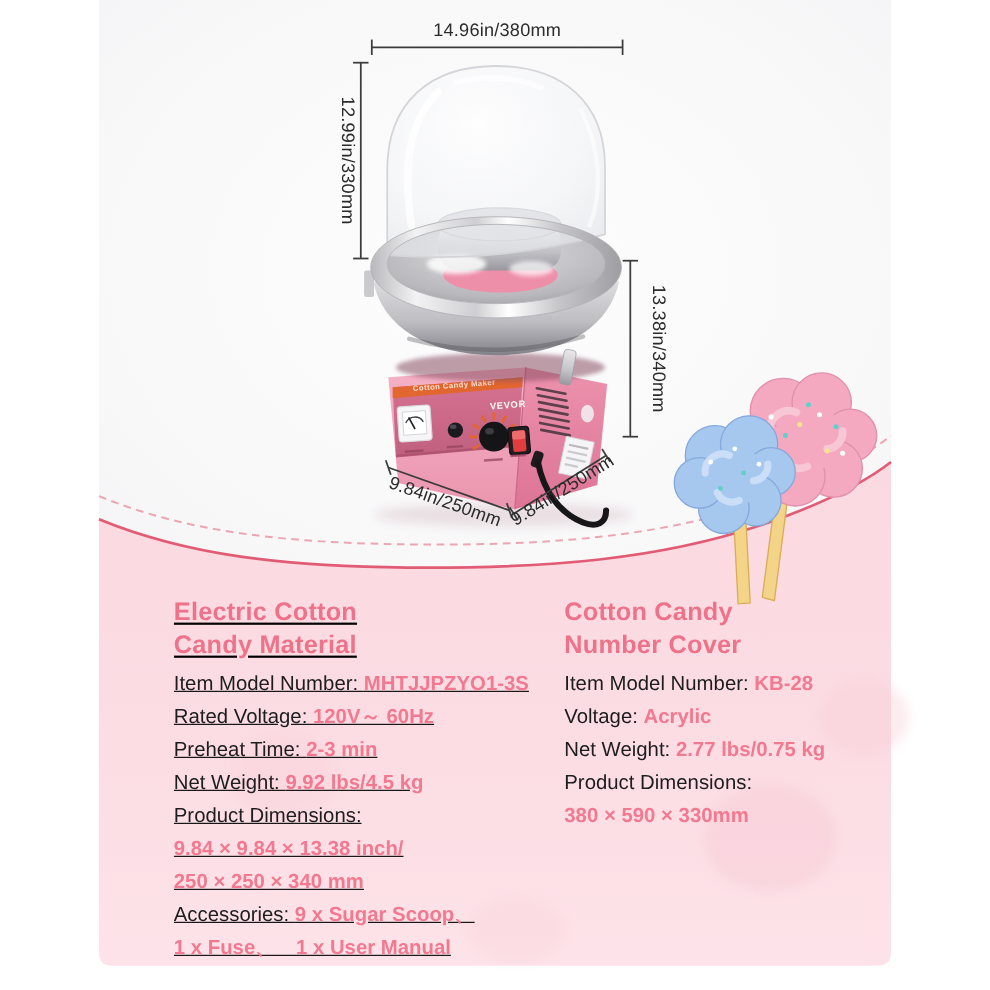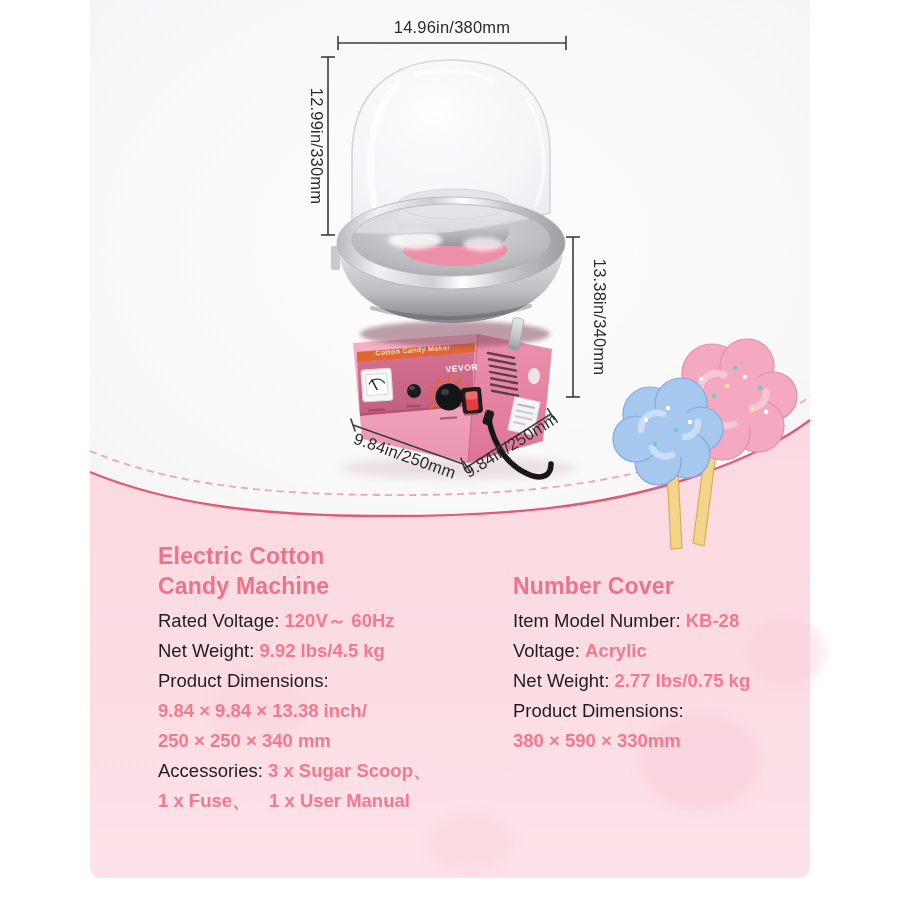--- a/index.html
+++ b/index.html
@@ -1,21 +1,21 @@
 <!DOCTYPE html>
 <html><head>
 <meta charset="utf-8">
 <style>
   html,body{margin:0;padding:0;background:#ffffff;}
   body{width:900px;height:900px;font-family:"Liberation Sans",sans-serif;-webkit-font-smoothing:antialiased;}
   .stage{position:relative;width:900px;height:900px;overflow:hidden;background:#ffffff;}
   svg.scene{position:absolute;left:0;top:0;}
   .dim-label{font-family:"Liberation Sans",sans-serif;font-size:16.5px;font-weight:500;fill:#2b2b2b;letter-spacing:.2px;}
   .col{position:absolute;top:541px;}
-  .col-left{left:158px;width:345px;}
+  .col-left{left:158px;width:345px;text-decoration:underline;}
   .col-right{left:513px;width:300px;}
   .col-title{margin:0 0 5px 0;font-size:23px;line-height:30px;font-weight:700;color:#ee7289;letter-spacing:.2px;}
   .row{margin:0;font-size:18.5px;line-height:30px;white-space:nowrap;}
   .lbl{color:#1d1d1f;font-weight:500;}
   .val{color:#f2798f;font-weight:700;}
   .svg-brand{font-family:"Liberation Sans",sans-serif;font-weight:700;fill:#fdfdfd;font-size:8.5px;letter-spacing:.6px;}
   .svg-stripe-text{font-family:"Liberation Sans",sans-serif;font-weight:700;fill:#ffe2d2;font-size:7px;letter-spacing:.4px;}
 </style>
 </head>
 <body>
@@ -295,32 +295,34 @@
       <circle cx="668" cy="408" r="2.2" fill="#ffffff"></circle>
           <circle cx="646" cy="420" r="2.2" fill="#ffffff"></circle>
       <circle cx="690" cy="422" r="2.2" fill="#ffffff"></circle>
           <circle cx="676" cy="430" r="2.2" fill="#62cfc9"></circle>
       <circle cx="655" cy="444" r="2.2" fill="#62cfc9"></circle>
     </g>
   </g>
 </svg>
 
   <div class="col col-left">
-    <h2 class="col-title"><span>Electric Cotton</span><br><span>Candy Machine</span></h2>
+    <h2 class="col-title"><span>Electric Cotton</span><br><span>Candy Material</span></h2>
+    <p class="row"><span class="lbl">Item Model Number: </span><span class="val">MHTJJPZYO1-3S</span></p>
     <p class="row"><span class="lbl">Rated Voltage: </span><span class="val">120V～ 60Hz</span></p>
+    <p class="row"><span class="lbl">Preheat Time: </span><span class="val">2-3 min</span></p>
     <p class="row"><span class="lbl">Net Weight: </span><span class="val">9.92 lbs/4.5 kg</span></p>
     <p class="row"><span class="lbl">Product Dimensions:</span><span class="val"></span></p>
     <p class="row"><span class="lbl"></span><span class="val">9.84 × 9.84 × 13.38 inch/</span></p>
     <p class="row"><span class="lbl"></span><span class="val">250 × 250 × 340 mm</span></p>
-    <p class="row"><span class="lbl">Accessories: </span><span class="val">3 x Sugar Scoop、</span></p>
+    <p class="row"><span class="lbl">Accessories: </span><span class="val">9 x Sugar Scoop、</span></p>
     <p class="row"><span class="lbl"></span><span class="val">1 x Fuse、　1 x User Manual</span></p>
   </div>
 
   <div class="col col-right">
-    <h2 class="col-title"><br><span>Number Cover</span></h2>
+    <h2 class="col-title"><span>Cotton Candy</span><br><span>Number Cover</span></h2>
     <p class="row"><span class="lbl">Item Model Number: </span><span class="val">KB-28</span></p>
     <p class="row"><span class="lbl">Voltage: </span><span class="val">Acrylic</span></p>
     <p class="row"><span class="lbl">Net Weight: </span><span class="val">2.77 lbs/0.75 kg</span></p>
     <p class="row"><span class="lbl">Product Dimensions:</span><span class="val"></span></p>
     <p class="row"><span class="lbl"></span><span class="val">380 × 590 × 330mm</span></p>
   </div>
 
 </div>
 
 </body></html>

